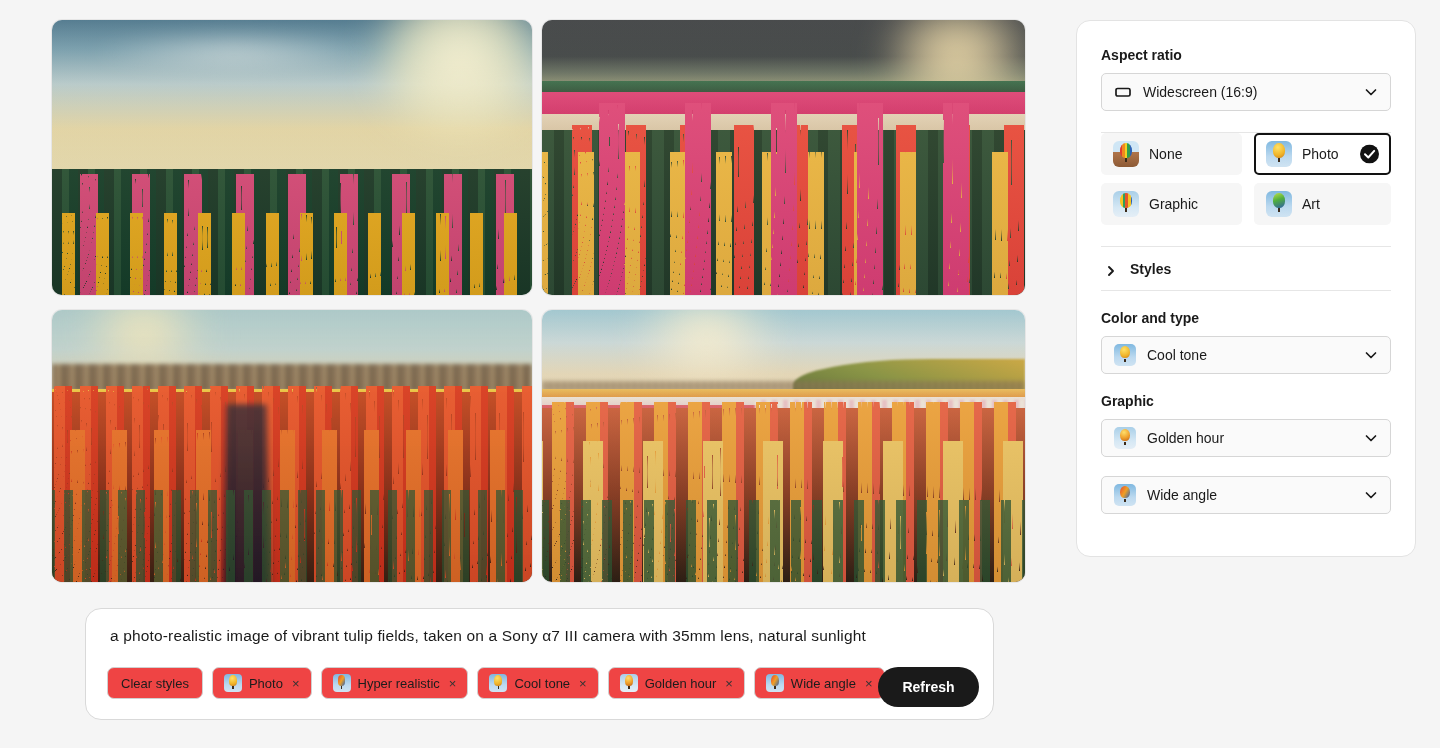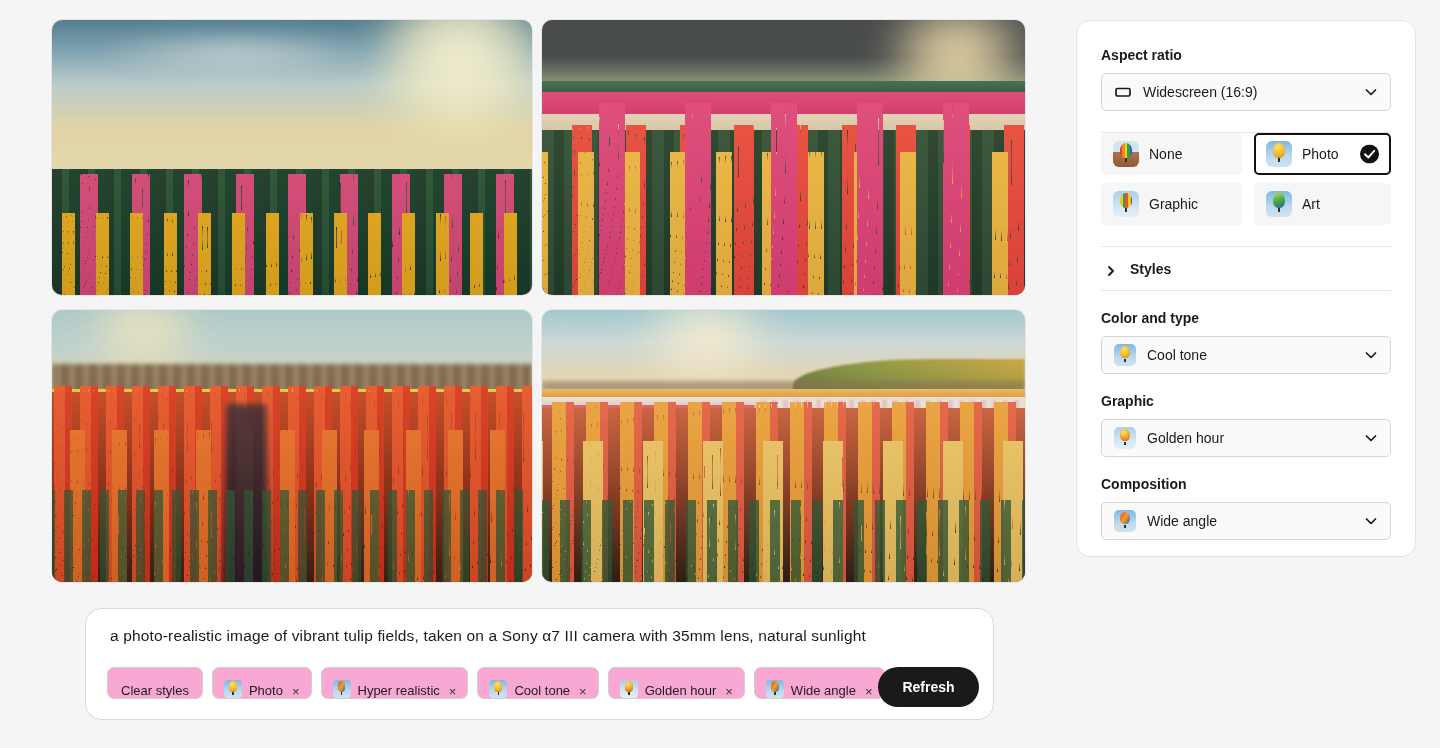--- a/index.html
+++ b/index.html
@@ -63,25 +63,25 @@
     letter-spacing: 0.01em;
     white-space: nowrap;
   }
   .chips {
     position: absolute;
     left: 21px; top: 58px;
     display: flex; align-items: center; gap: 9px;
   }
   .chip {
     height: 32px;
-    display: flex; align-items: flex-end; gap: 7px;
+    display: flex; align-items: center; gap: 7px;
     padding: 0 11px;
     border: 1px solid #d0d0d0;
     border-radius: 7px;
-    background: #f9a8d4;
+    background: #ef4444;
     font-size: 13px;
     color: #1c1c1c;
     white-space: nowrap;
     cursor: pointer;
   }
   .chip.plain { padding: 0 13px; }
   .chip .thumb { width: 18px; height: 18px; border-radius: 4px; flex: none; }
   .chip .x { font-size: 13px; color: #333; margin-left: 2px; line-height: 1; }
   .refresh-btn {
     position: absolute;
@@ -424,21 +424,20 @@
         <span class="label">Golden hour</span>
         <span class="chev">
           <svg width="14" height="14" viewBox="0 0 14 14">
               <path d="M2.5 5 L7 9.5 L11.5 5" fill="none" stroke="#1a1a1a" stroke-width="1.7" stroke-linecap="round" stroke-linejoin="round"></path>
             </svg>
         </span>
       </div>
     </div>
 
     <div class="group">
-      <div class="sec-title">Composition</div>
       <div class="select-box">
         <span class="thumb-sq bal bal-sky-blue b-red"></span>
         <span class="label">Wide angle</span>
         <span class="chev">
           <svg width="14" height="14" viewBox="0 0 14 14">
               <path d="M2.5 5 L7 9.5 L11.5 5" fill="none" stroke="#1a1a1a" stroke-width="1.7" stroke-linecap="round" stroke-linejoin="round"></path>
             </svg>
         </span>
       </div>
     </div>

